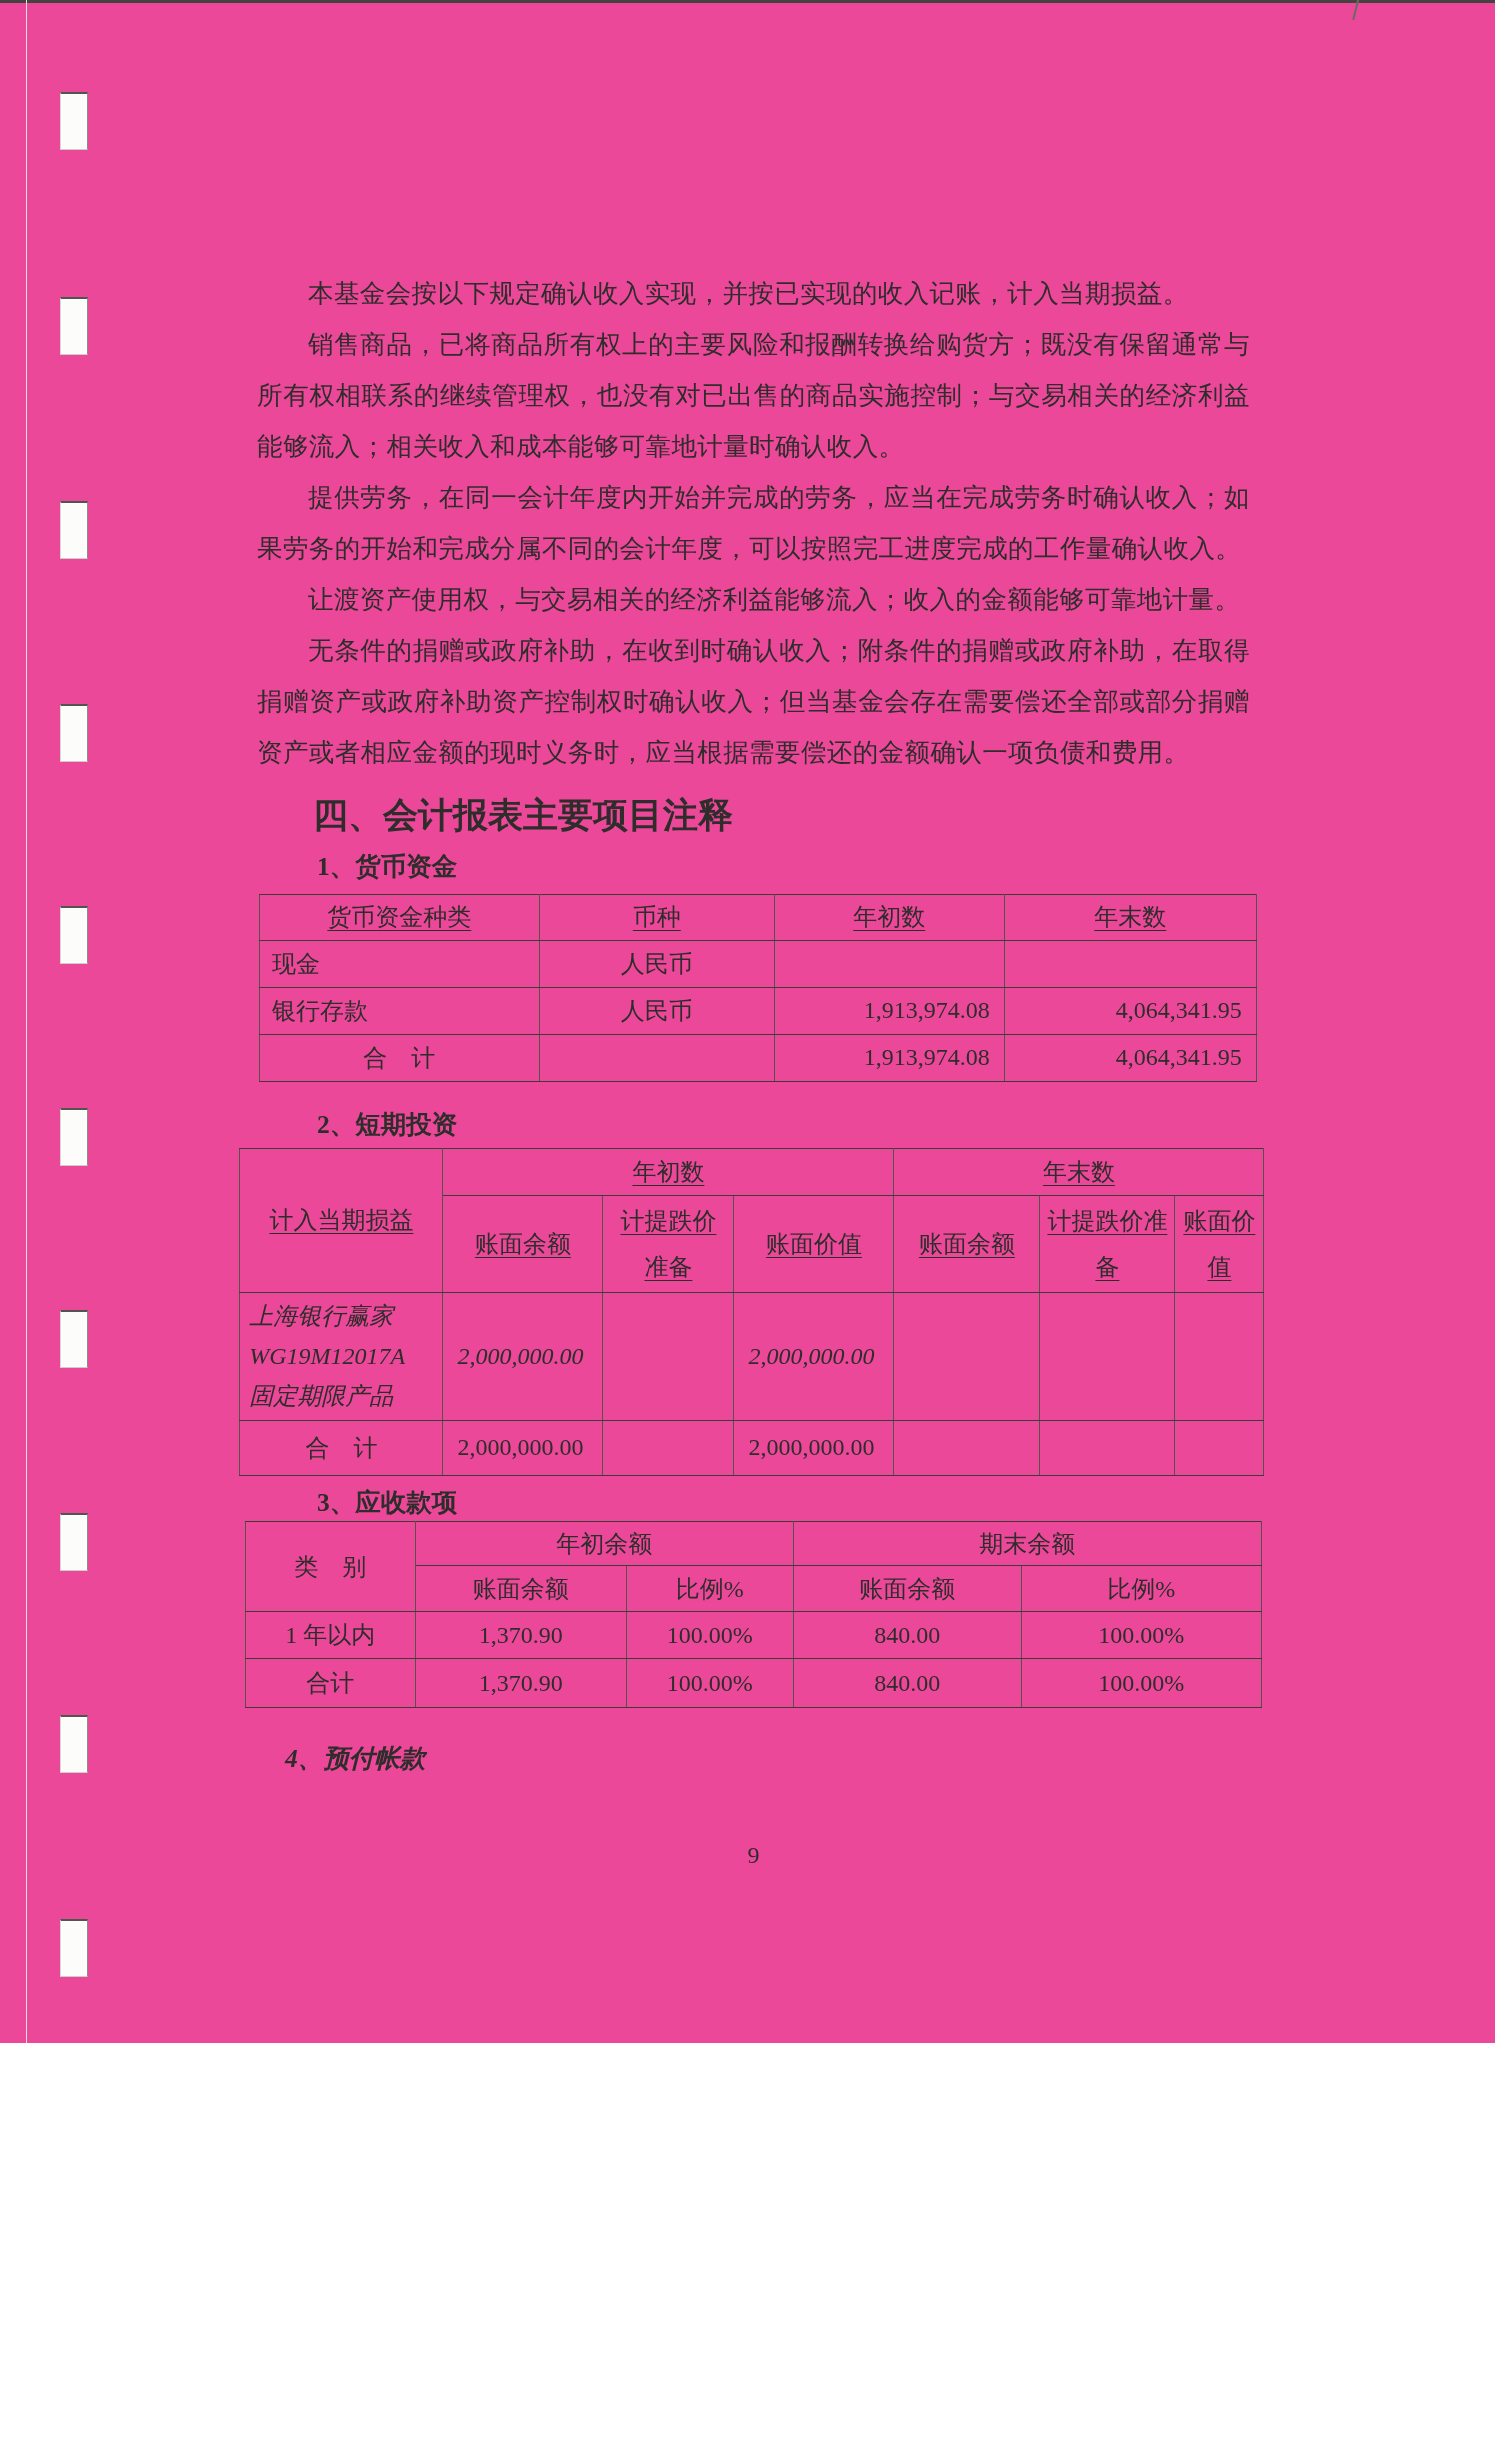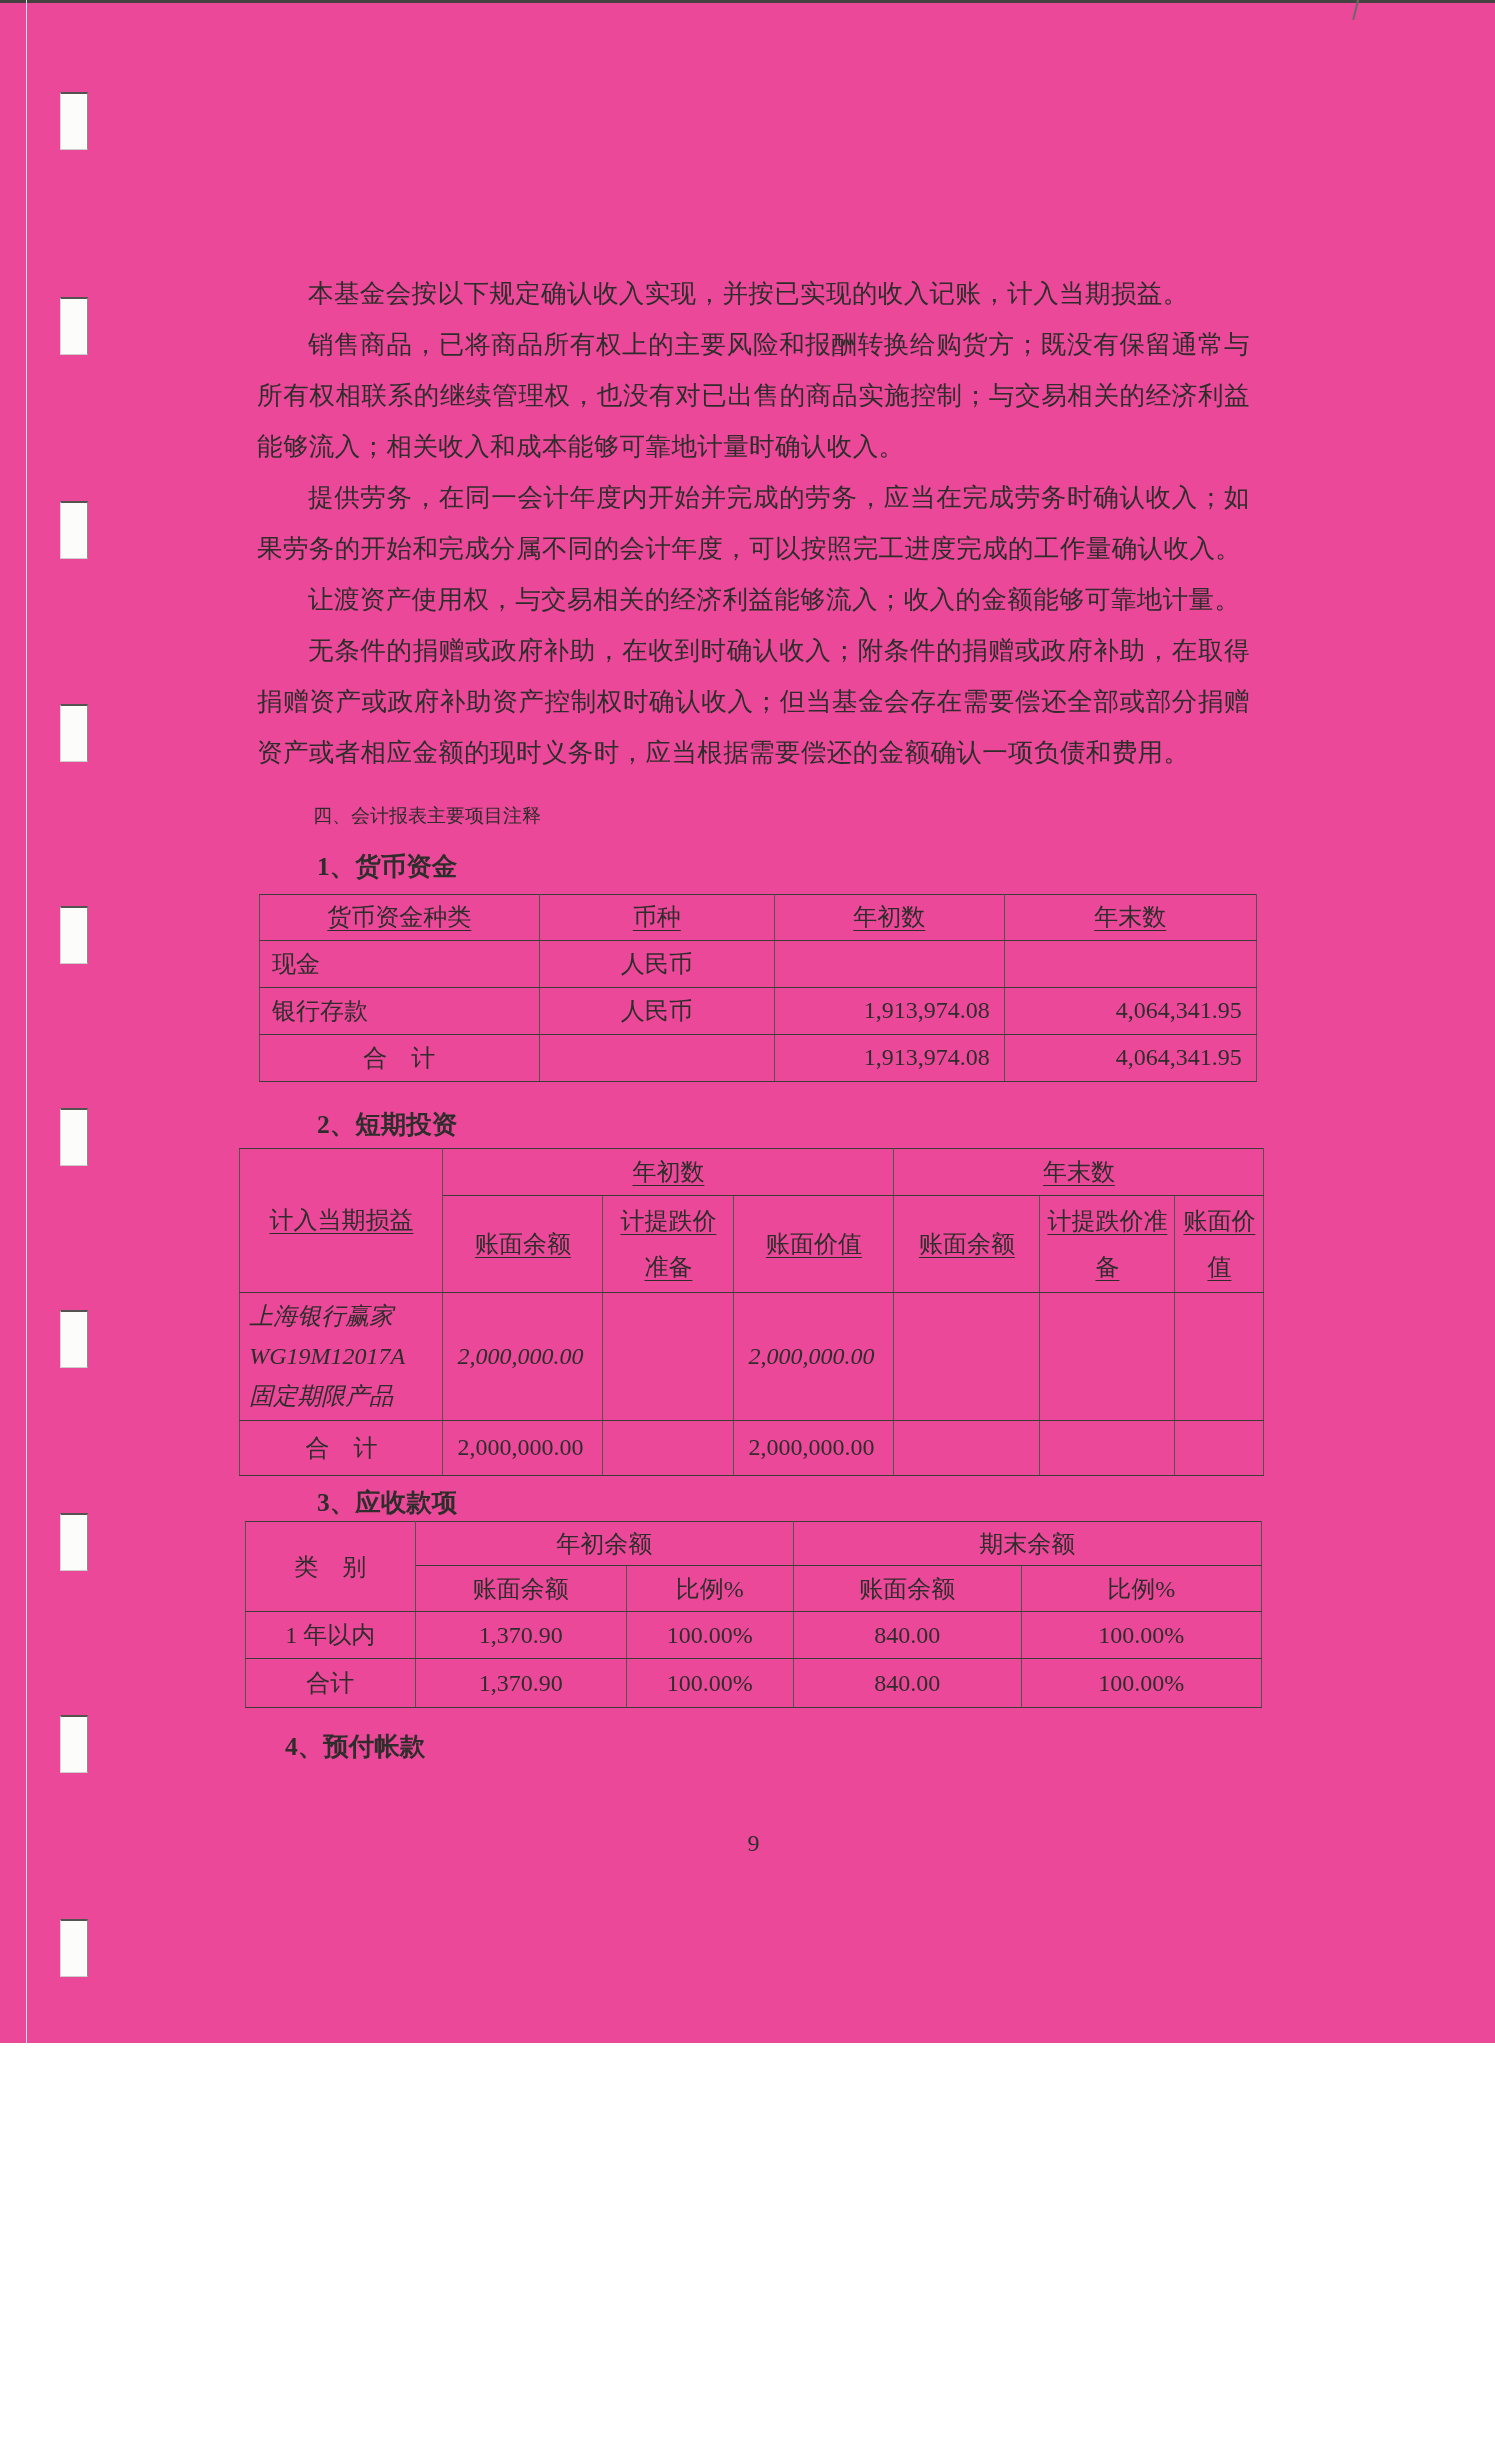--- a/index.html
+++ b/index.html
@@ -55,33 +55,33 @@
   .para {
     margin: 0;
     font-size: 25.5px;
     line-height: 51px;
     text-indent: 2em;
     text-align: justify;
     letter-spacing: 0.4px;
   }
   .section-title {
     margin: 17.6px 0 0 56px;
-    font-size: 19px;
-    font-weight: normal;
+    font-size: 35px;
+    font-weight: bold;
     line-height: 40px;
   }
   .sub-title {
     margin: 12.3px 0 0 60px;
     font-size: 25.5px;
     font-weight: bold;
     line-height: 37px;
   }
   .sub-title.s2 { margin-top: 24.6px; }
   .sub-title.s3 { margin-top: 8.8px; }
-  .sub-title.s4 { margin-top: 20px; margin-left: 28px; }
+  .sub-title.s4 { margin-top: 32px; margin-left: 28px; font-style: italic; }
 
   table {
     border-collapse: collapse;
     table-layout: fixed;
     font-size: 24px;
   }
   table { border: 1.8px solid #3e3c39; }
   th, td {
     border-left: 0.9px solid #55524e;
     border-right: 0.9px solid #55524e;

